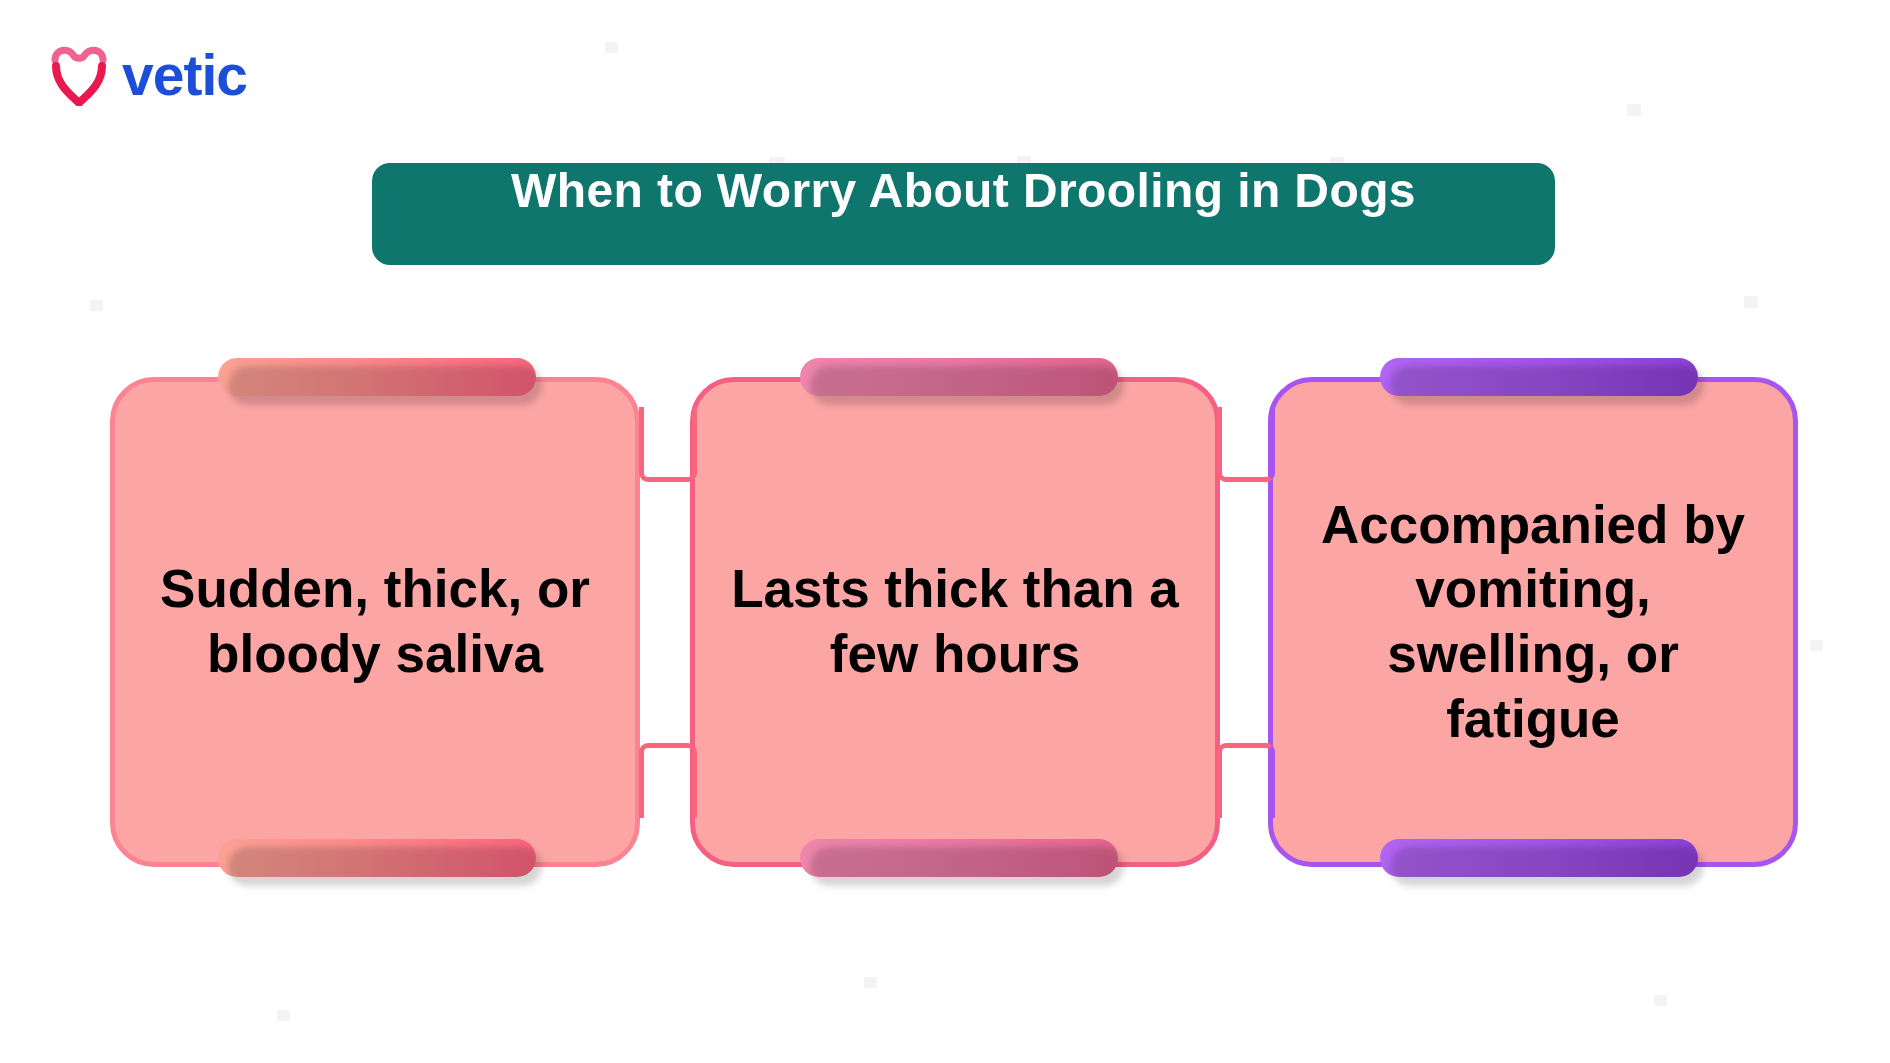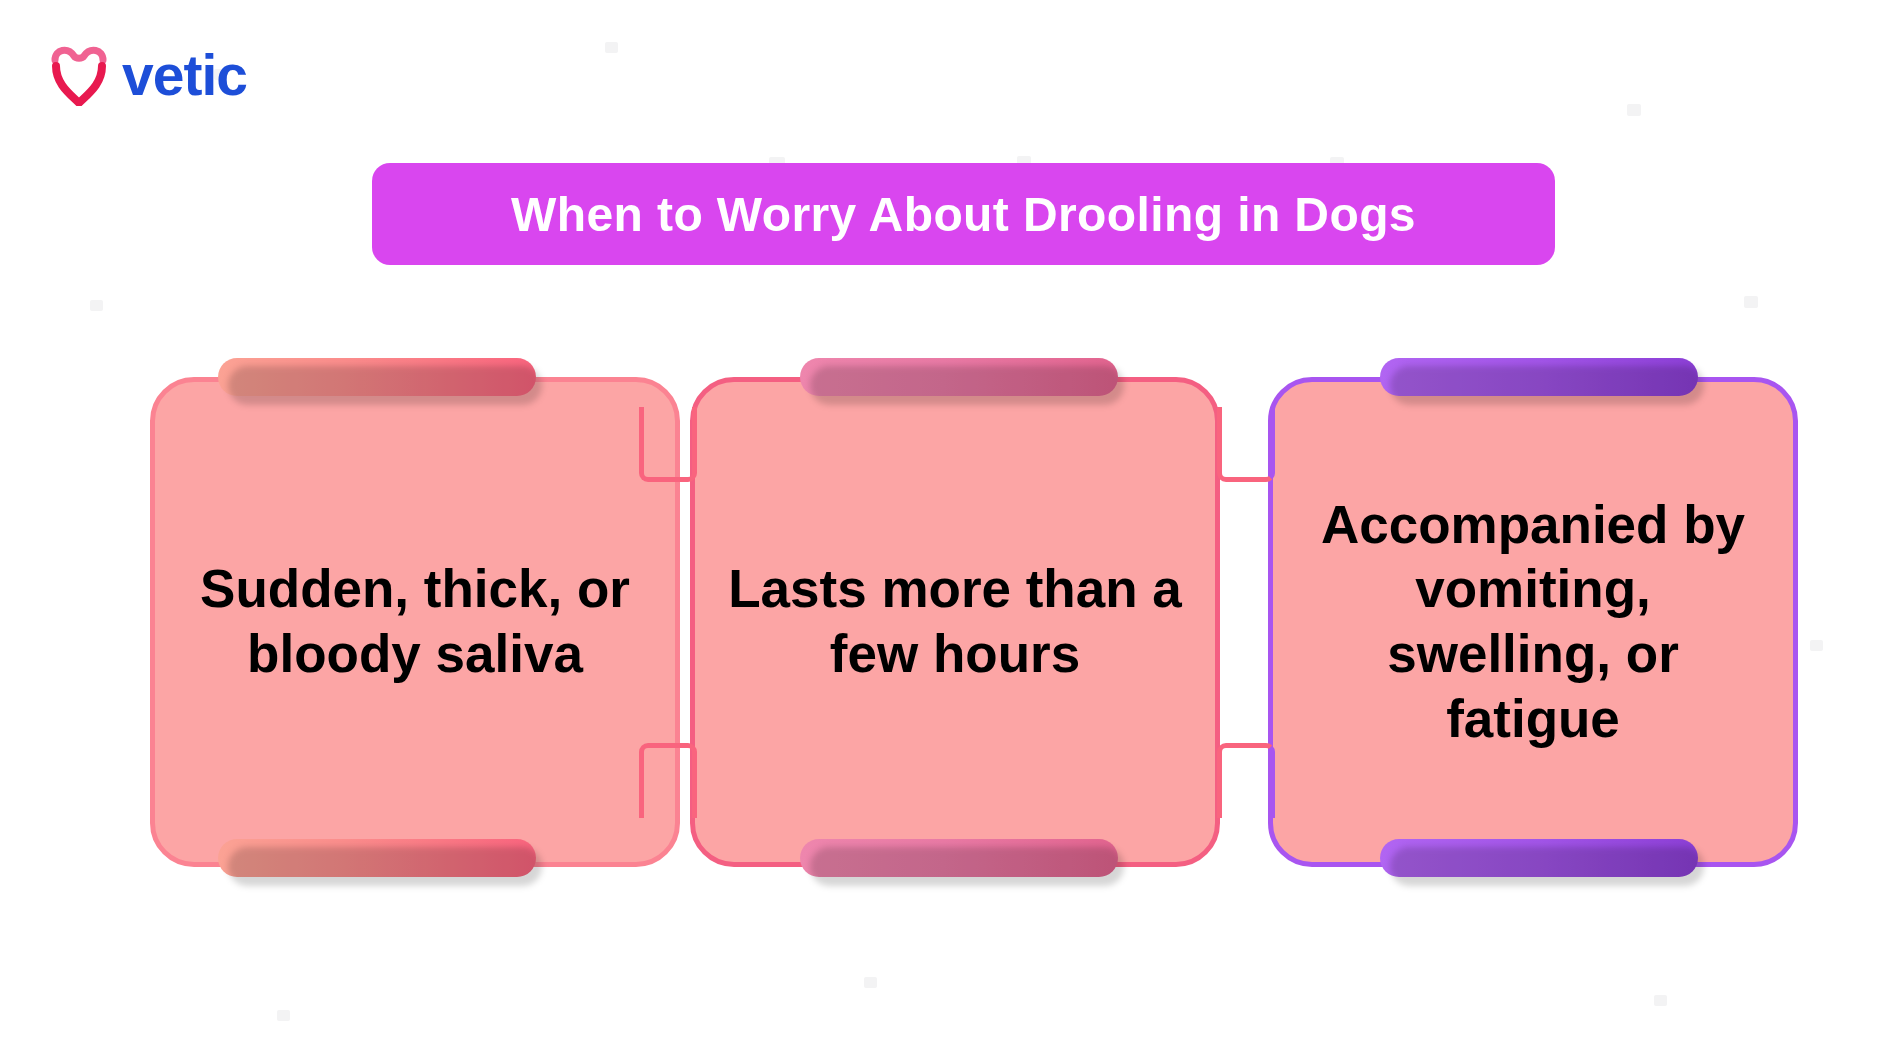--- a/index.html
+++ b/index.html
@@ -48,24 +48,24 @@
     font-family: "Liberation Sans", sans-serif;
   }
 
   
   .title-banner {
     position: absolute;
     left: 372px;
     top: 163px;
     width: 1183px;
     height: 102px;
-    background: #d946ef;
+    background: #0f766e;
     border-radius: 18px;
     display: flex;
-    align-items: center;
+    align-items: flex-start;
     justify-content: center;
     box-sizing: border-box;
     padding: 0 34px;
   }
   .title-text {
     color: #ffffff;
     font-size: 48px;
     font-weight: 700;
     letter-spacing: 0.4px;
     white-space: nowrap;
@@ -86,21 +86,21 @@
     top: 22px;
     width: 530px;
     height: 490px;
     box-sizing: border-box;
     border-radius: 44px;
     background: #fca5a5;
     display: flex;
     align-items: center;
     justify-content: center;
   }
-  .card-1 { left: 110px; border: 5px solid #fb8392; margin-left: 40px; }
+  .card-1 { left: 110px; border: 5px solid #fb8392; }
   .card-2 { left: 690px; border: 5px solid #f45f82; }
   .card-3 { left: 1268px; border: 5px solid #a855f0; }
 
   .card-3 { border-color: #a855f0; }
 
   .card-text {
     font-size: 53px;
     font-weight: 700;
     color: #000000;
     text-align: center;
@@ -206,21 +206,21 @@
 <div class="title-banner">
   <span class="title-text">When to Worry About Drooling in Dogs</span>
 </div>
 
 <div class="card-row">
 
   <div class="card card-1">
     <div class="card-text">Sudden, thick, or bloody saliva</div>
   </div>
   <div class="card card-2">
-    <div class="card-text">Lasts more than a few hours</div>
+    <div class="card-text">Lasts thick than a few hours</div>
   </div>
   <div class="card card-3">
     <div class="card-text">Accompanied by vomiting, swelling, or fatigue</div>
   </div>
 
   <div class="connector conn-upper conn-a-upper"></div>
   <div class="connector conn-lower conn-a-lower"></div>
   <div class="connector conn-upper conn-b-upper"></div>
   <div class="connector conn-lower conn-b-lower"></div>
 

